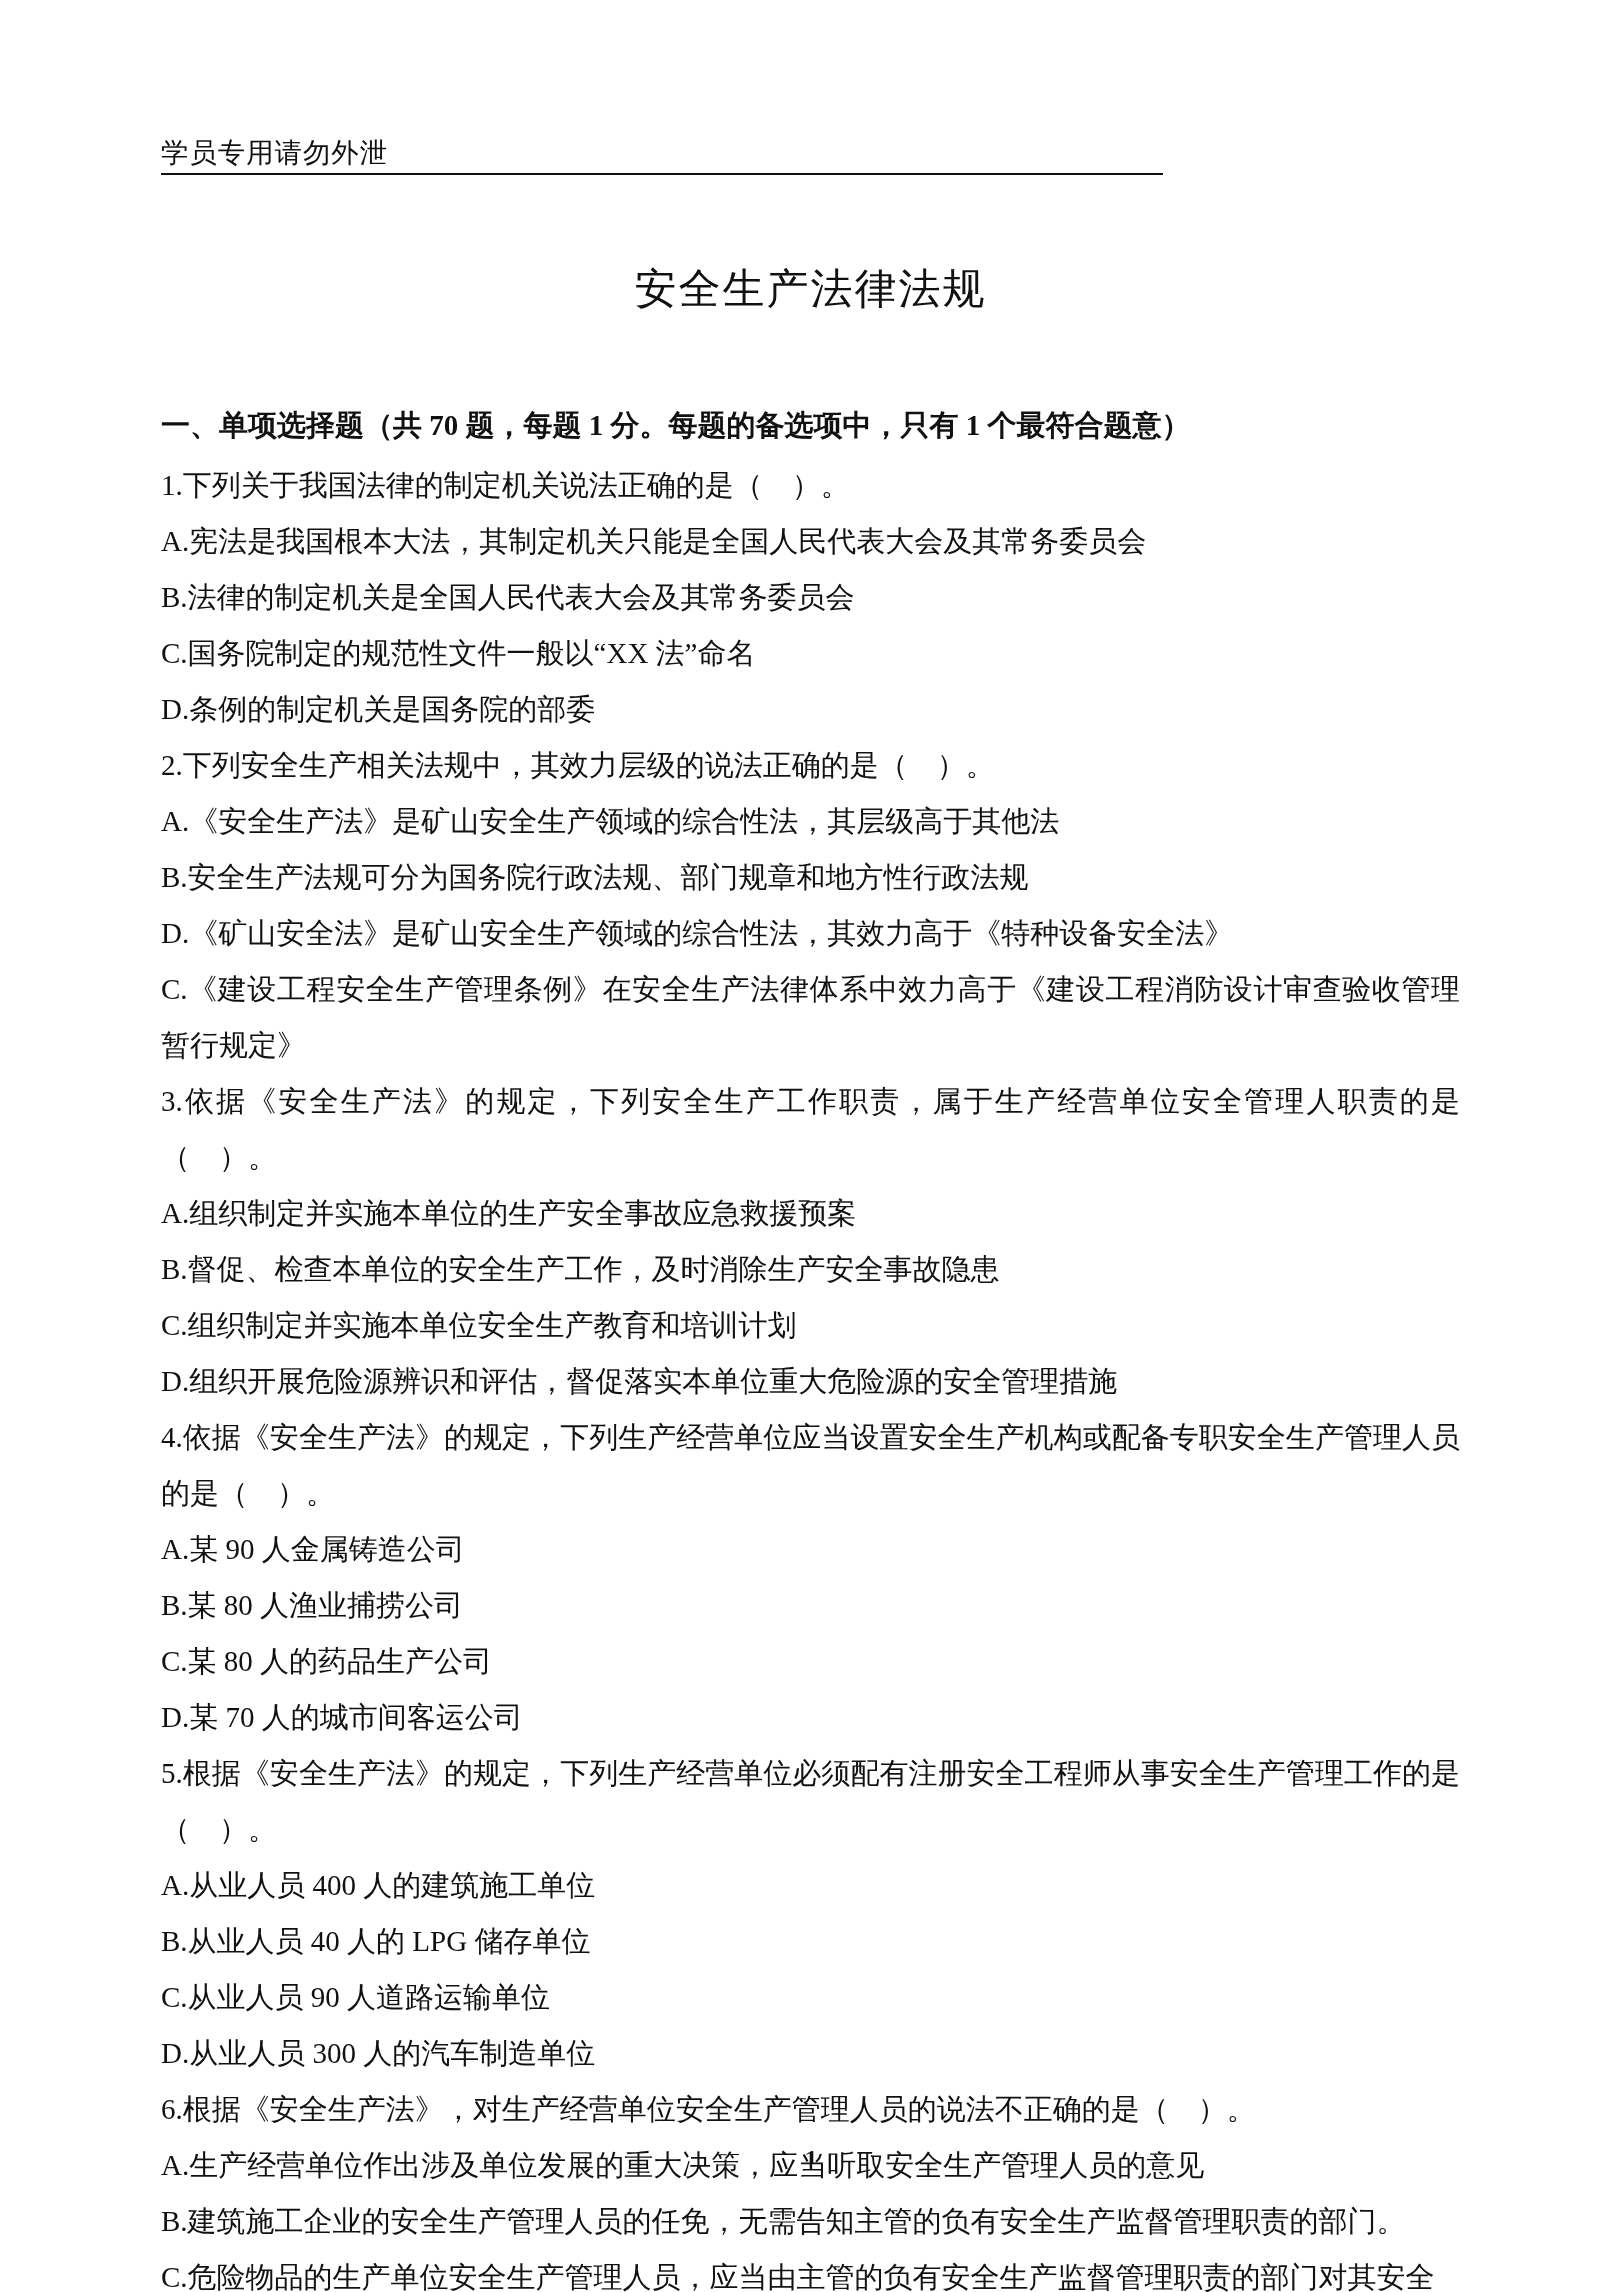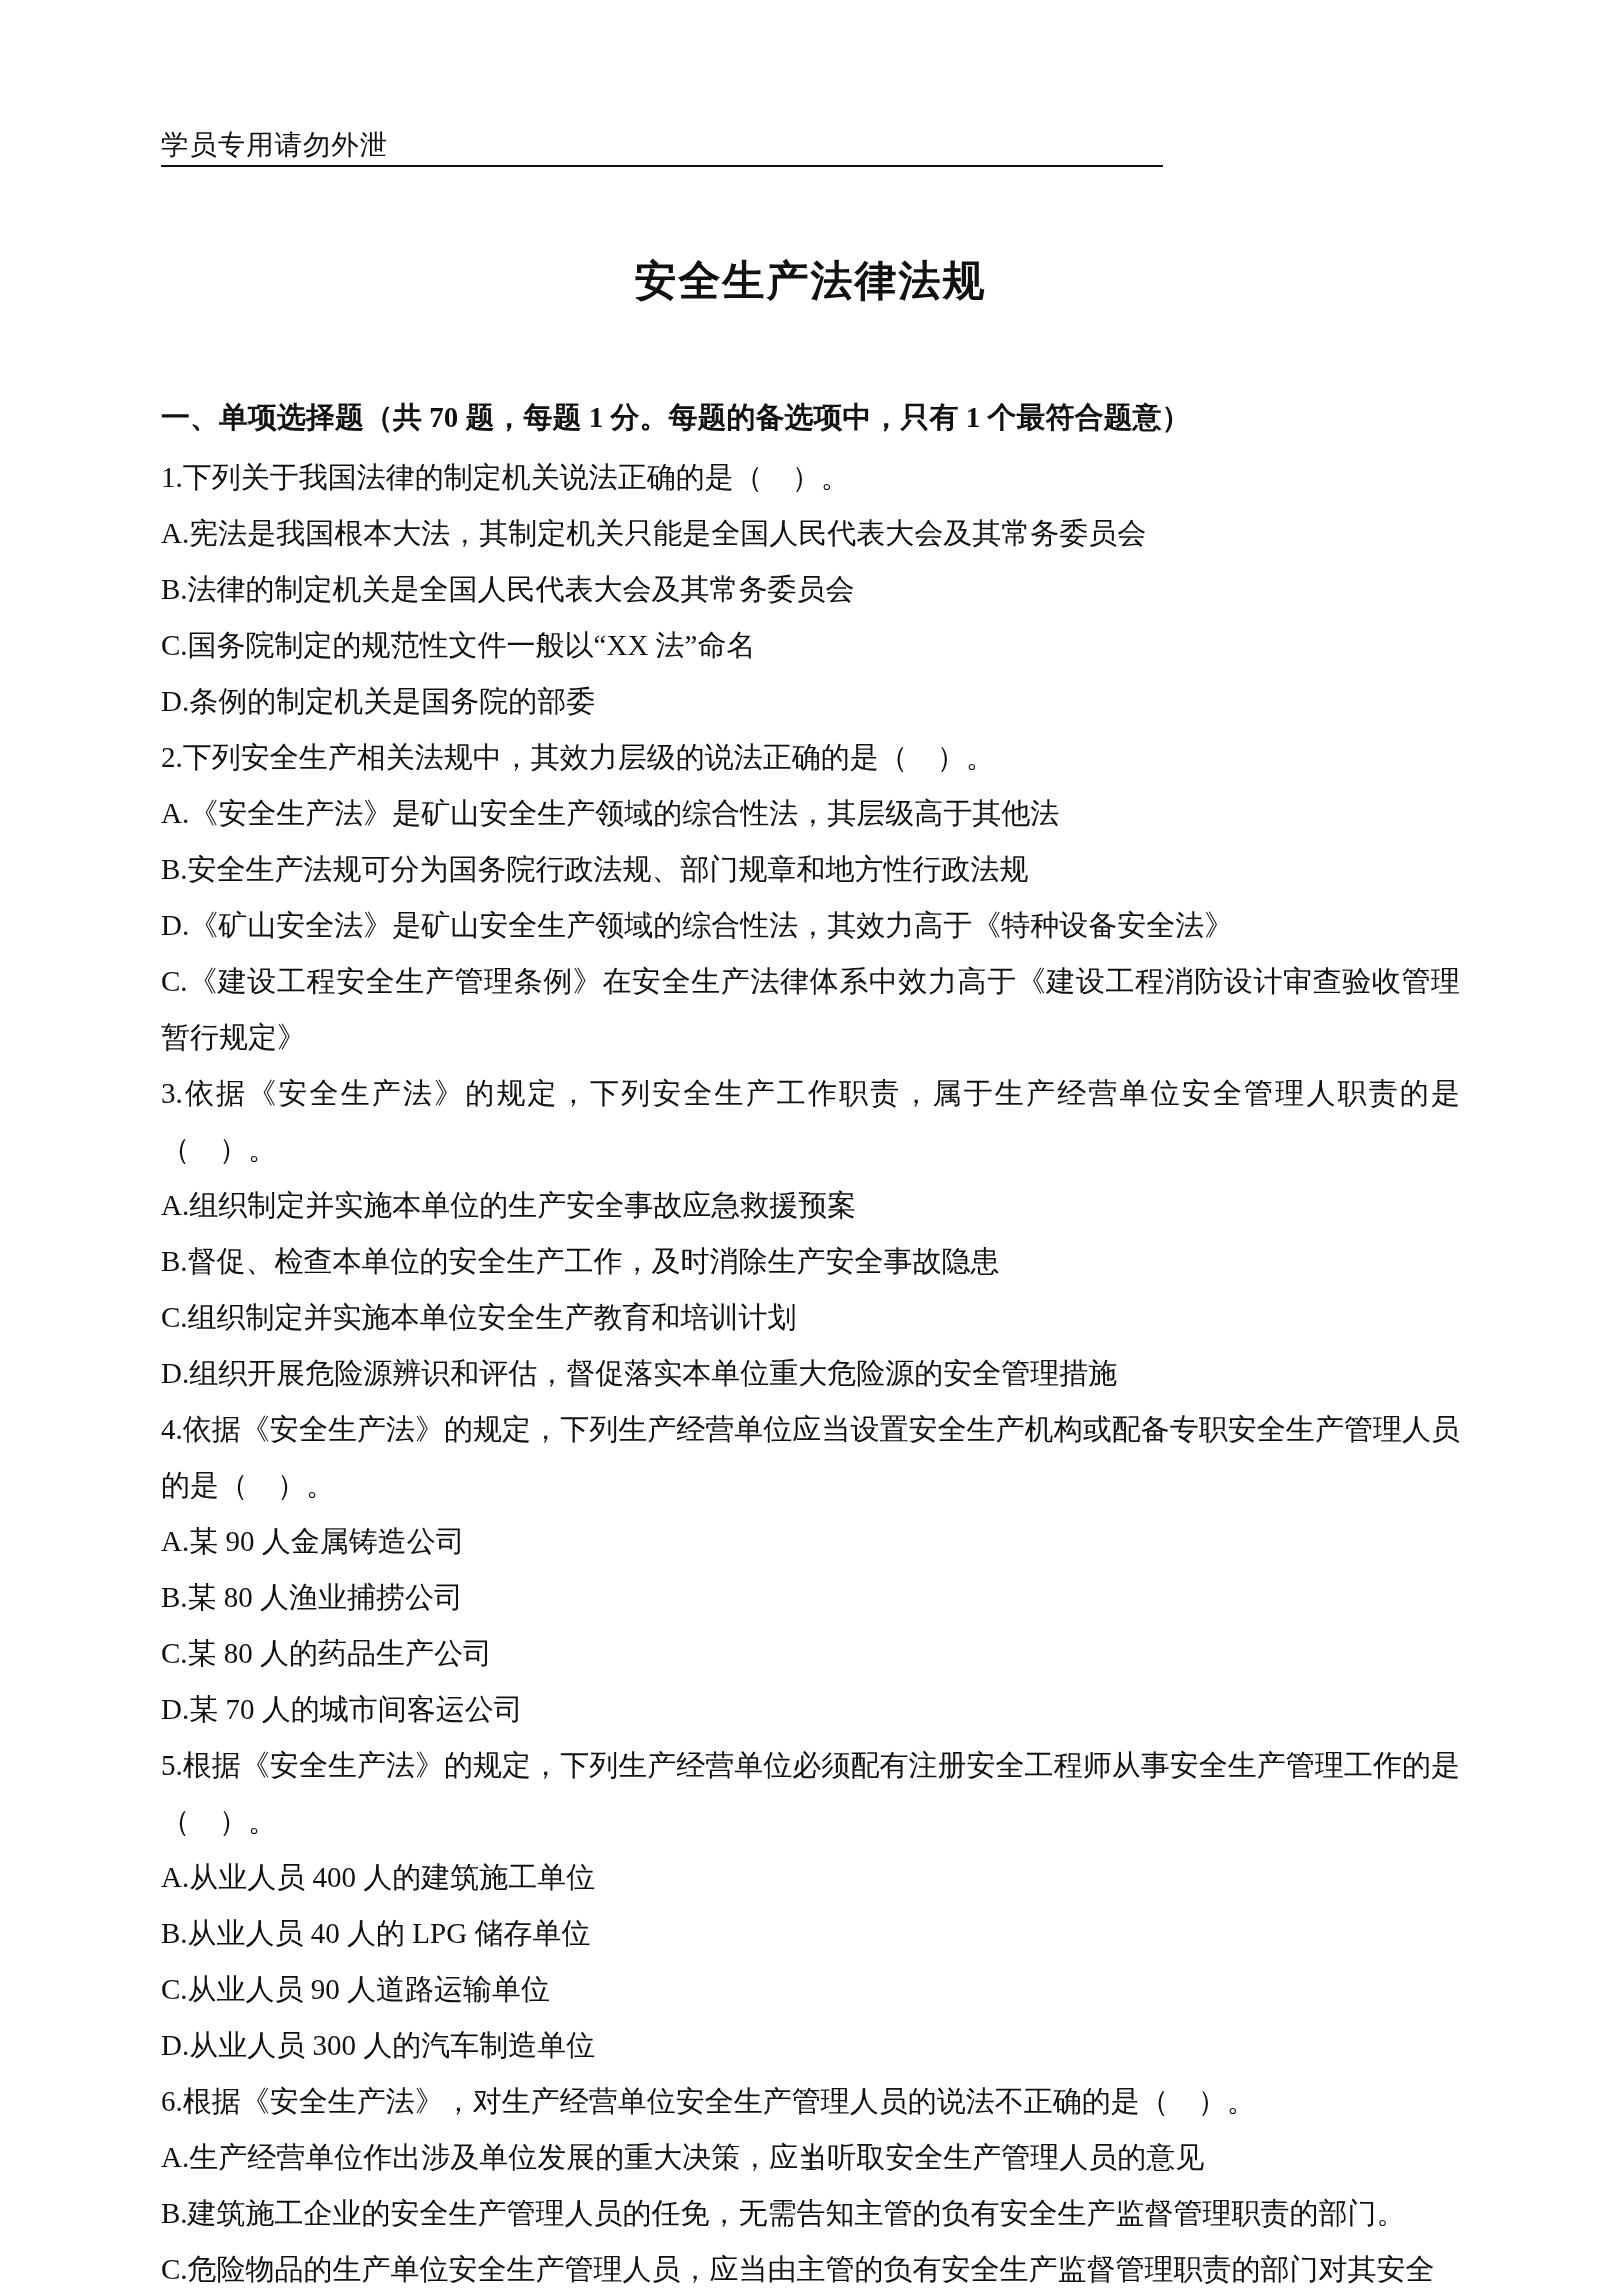--- a/index.html
+++ b/index.html
@@ -7,41 +7,41 @@
     padding: 0;
     background: #ffffff;
   }
   .page {
     position: relative;
     width: 1621px;
     height: 2293px;
     background: #ffffff;
     color: #111111;
     box-sizing: border-box;
-    padding: 0 161px;
+    padding: 8px 161px;
     font-family: "Liberation Serif", serif;
     overflow: hidden;
   }
   .doc-header {
     margin-top: 131px;
     width: 1002px;
     border-bottom: 2.9px solid #111111;
     padding-bottom: 6.9px;
   }
   .doc-header span {
     font-family: "Liberation Sans", sans-serif;
     font-size: 27.4px;
     line-height: 1;
     letter-spacing: 1px;
   }
   .doc-title {
     margin: 91px 0 0 0;
     text-align: center;
     font-family: "Liberation Sans", sans-serif;
-    font-weight: bold;
+    font-weight: normal;
     font-size: 42px;
     line-height: 1.1;
     letter-spacing: 2px;
   }
   .section-heading {
     margin: 94px 0 12px 0;
     font-family: Liberation Serif, serif;
     font-weight: bold;
     font-size: 29px;
     line-height: 39px;

